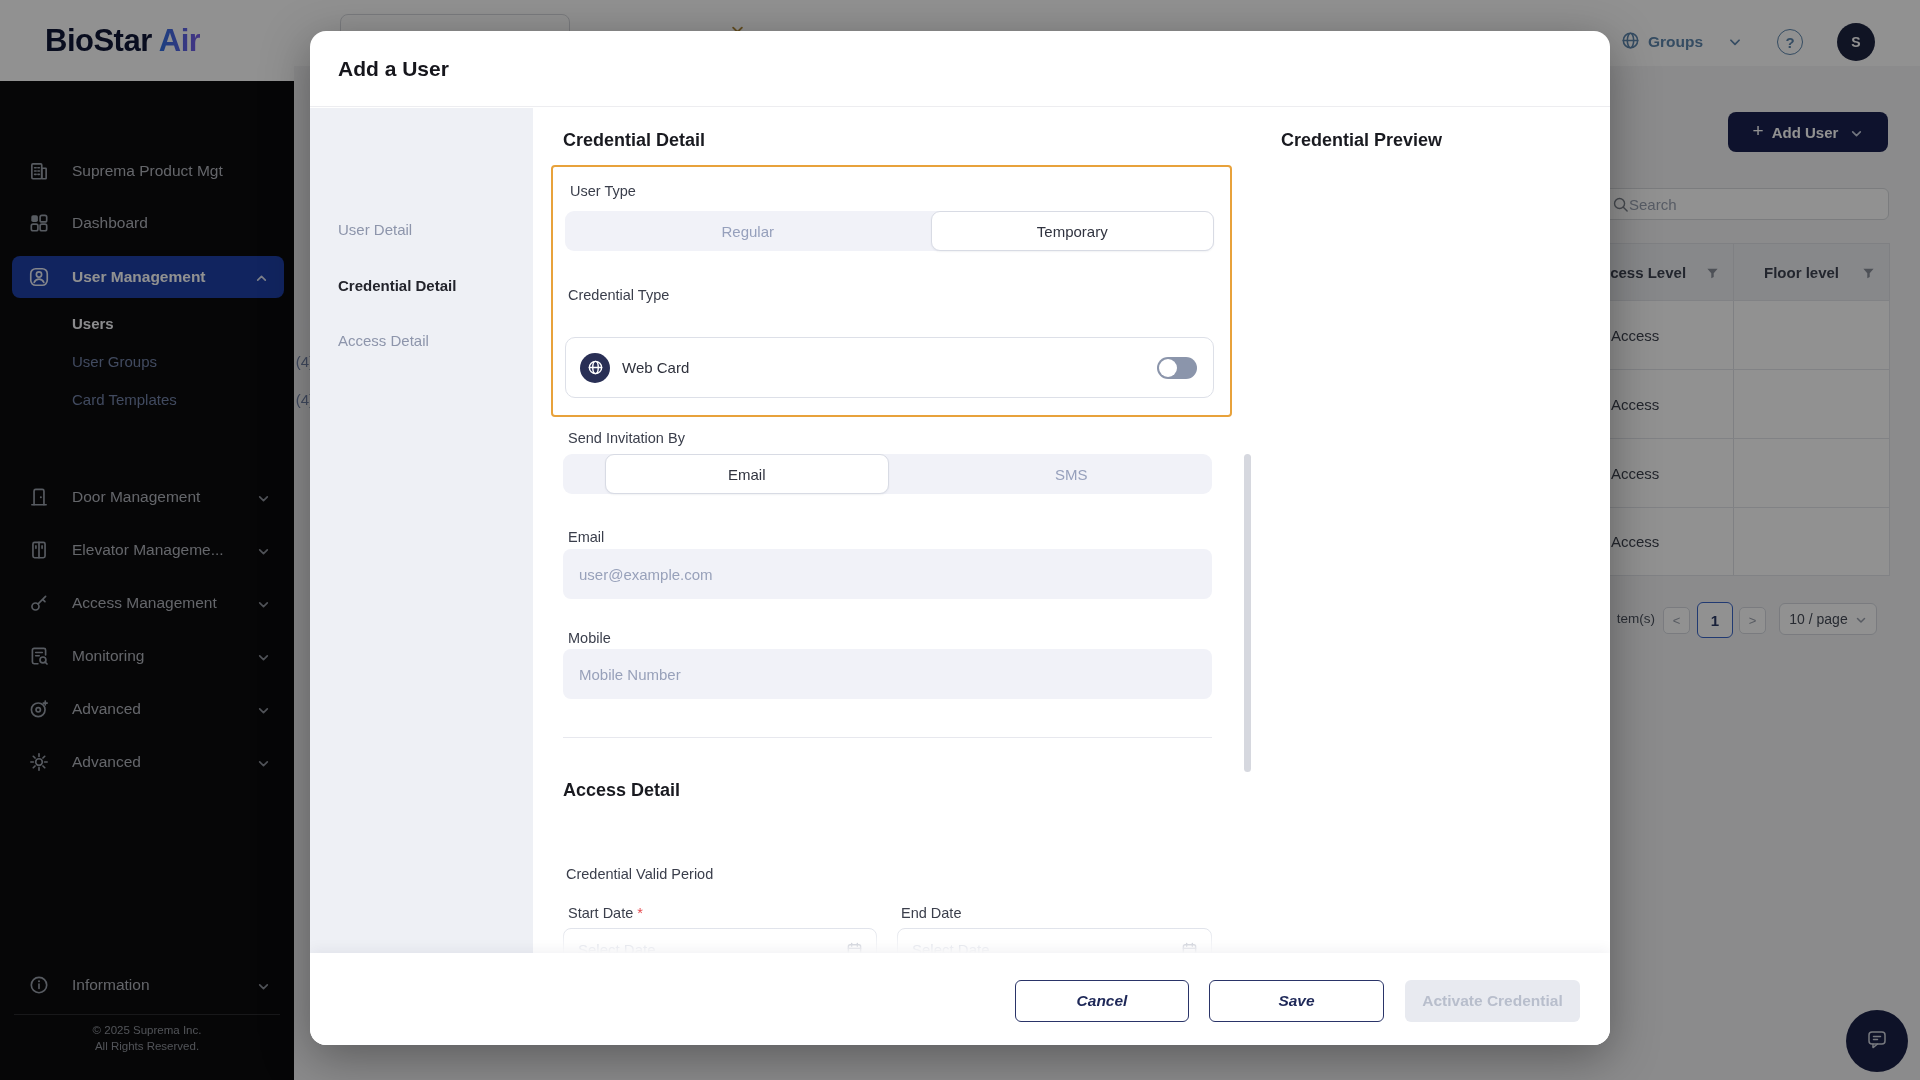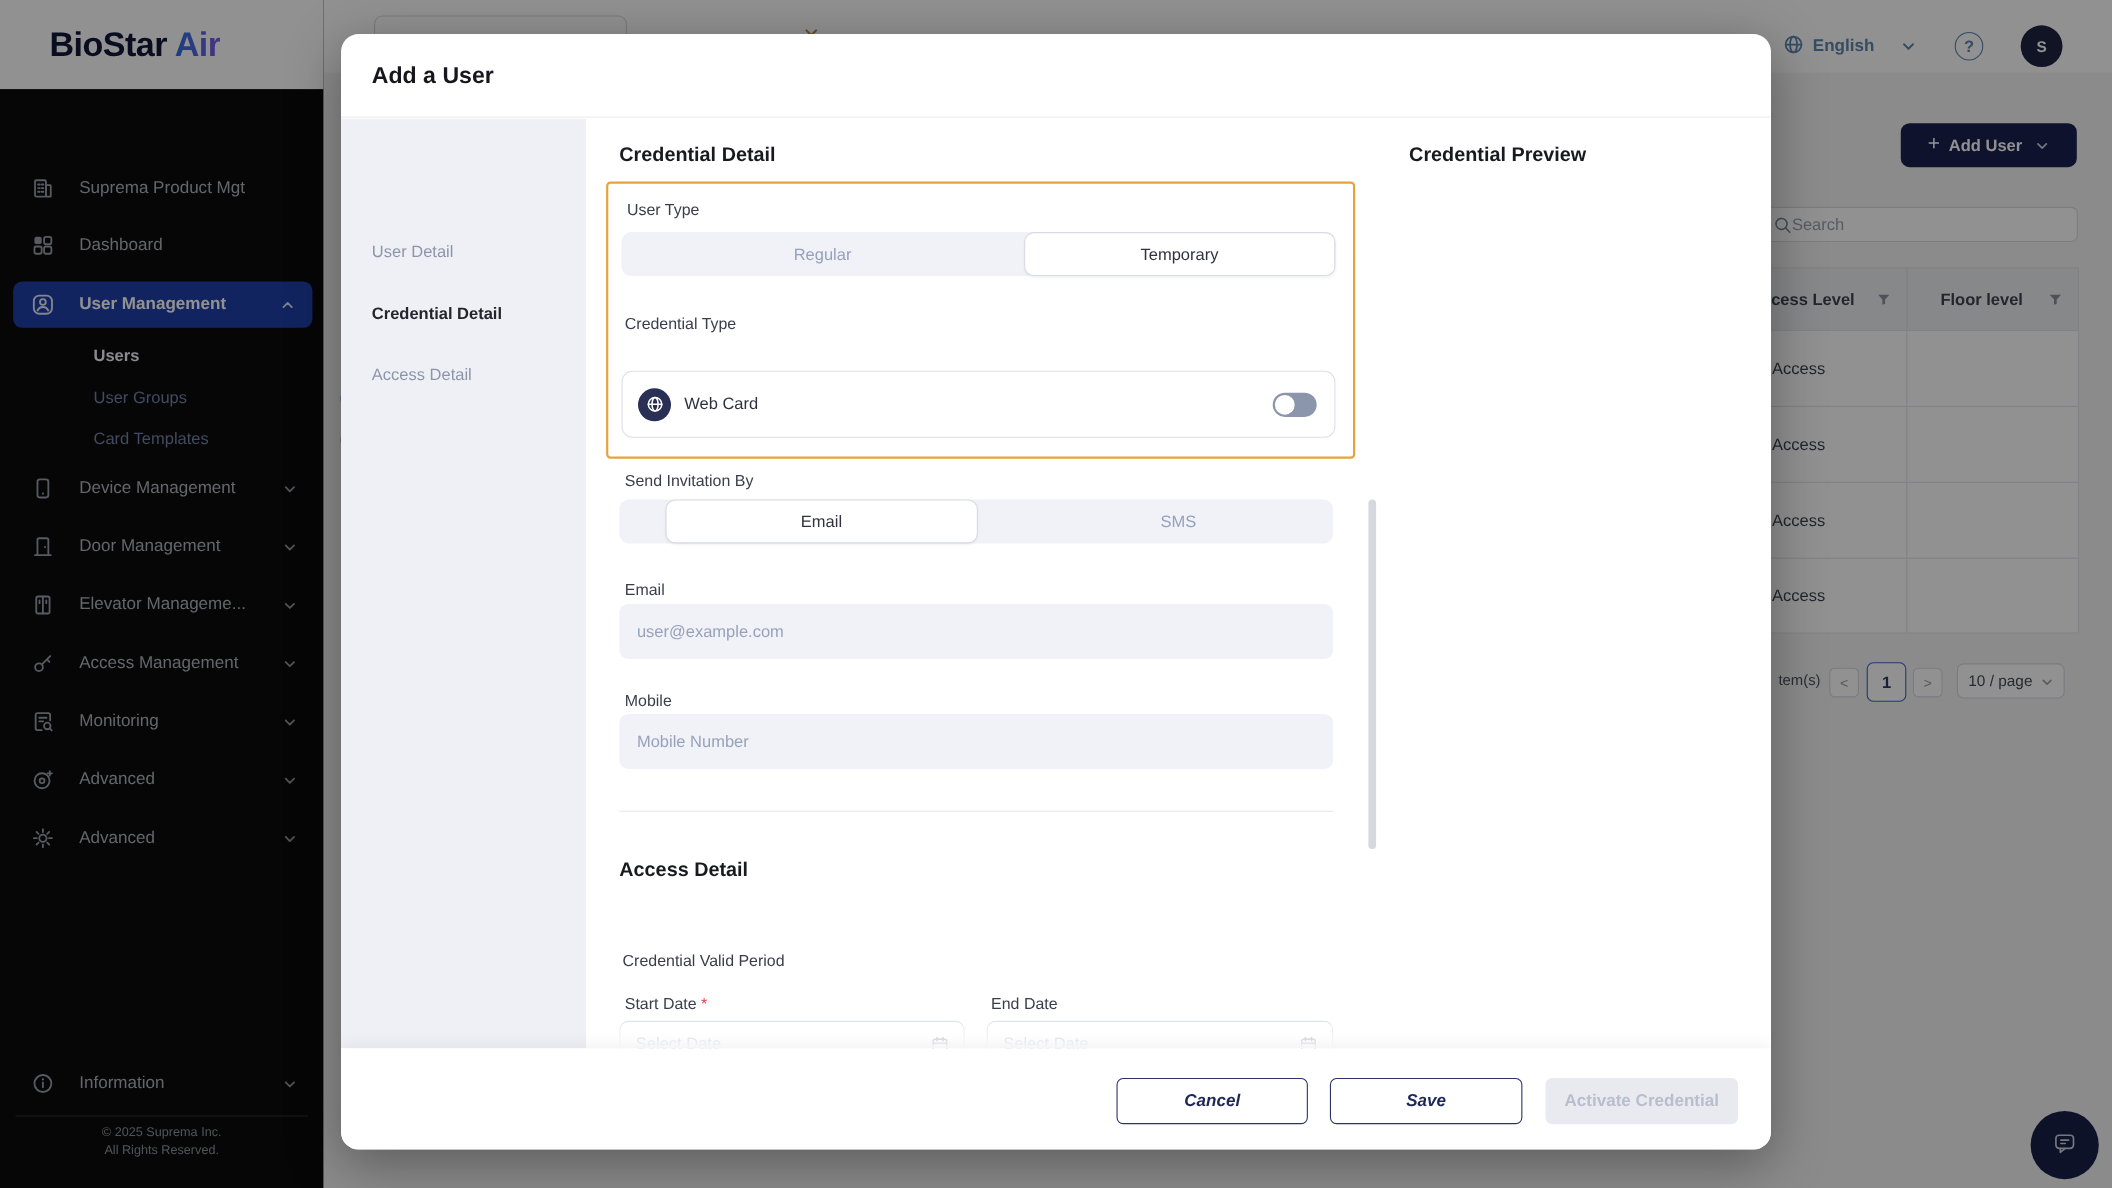--- a/index.html
+++ b/index.html
@@ -13,21 +13,21 @@
   .brand { font-size:31px; font-weight:700; letter-spacing:-0.5px; color:#101838; }
   .brand-air { margin-left:7px; background:linear-gradient(90deg,#2E6FE0,#7A5CE8); -webkit-background-clip:text; background-clip:text; color:transparent; }
   .s-item { position:absolute; left:0; width:294px; height:42px; display:flex; align-items:center; color:#B0B3BB; font-size:15.5px; cursor:pointer; }
   .s-item .s-ico { position:absolute; left:28px; width:22px; height:22px; color:#9AA0AB; }
   .s-item .s-label { position:absolute; left:72px; white-space:nowrap; }
   .s-item .s-chev { position:absolute; right:24px; width:13px; height:13px; color:#8E929B; }
   .s-item.active { left:12px; width:272px; border-radius:8px; background:#1E40A8; color:#FFFFFF; }
   .s-item.active .s-ico { left:16px; color:#E8EBF5; }
   .s-item.active .s-label { left:60px; font-weight:600; }
   .s-item.active .s-chev { right:16px; color:#DDE2F2; }
-  .s-sub { position:absolute; left:13px; width:351px; height:38px; display:flex; align-items:center; font-size:15px; color:#7282A8; cursor:pointer; }
+  .s-sub { position:absolute; left:0; width:351px; height:38px; display:flex; align-items:center; font-size:15px; color:#7282A8; cursor:pointer; }
   .s-sub .s-sub-label { position:absolute; left:72px; }
   .s-sub .s-count { position:absolute; right:37px; }
   .s-sub.active { color:#F4F5F8; font-weight:600; }
   .s-divider { position:absolute; left:14px; right:14px; top:1014px; border-top:1px solid #2B2B2E; }
   .s-copy { position:absolute; left:0; top:1022px; width:294px; text-align:center; font-size:11.5px; line-height:16px; color:#8F939B; }
   svg.ic { width:100%; height:100%; fill:none; stroke:currentColor; stroke-width:1.5; stroke-linecap:round; stroke-linejoin:round; }
 
   .topbar { position:absolute; left:294px; top:0; width:1626px; height:66px; background:#FFFFFF; }
   .site-box { position:absolute; left:340px; top:14px; width:230px; height:52px; background:#FFFFFF; border:1px solid #D7D9DE; border-radius:8px; }
   .hdr-caret { position:absolute; left:730px; top:22px; width:15px; height:15px; color:#B08A3C; }
@@ -146,30 +146,20 @@
       <span class="s-count">(4)</span>
     </div>
     <div class="s-sub" style="top:342px">
       <span class="s-sub-label">User Groups</span>
       <span class="s-count">(4)</span>
     </div>
     <div class="s-sub" style="top:380px">
       <span class="s-sub-label">Card Templates</span>
       <span class="s-count">(4)</span>
     </div>
-    <div class="s-item" style="top:423px">
-      <span class="s-ico"><svg class="ic" viewBox="0 0 20 20">
-            <rect x="5.5" y="2.5" width="9" height="15" rx="2"></rect>
-            <circle cx="10" cy="14.3" r="0.9" fill="currentColor" stroke="none"></circle>
-          </svg></span>
-      <span class="s-label">Device Management</span>
-      <span class="s-chev"><svg class="ic" viewBox="0 0 12 12">
-            <path d="M2.5 4.5L6 8l3.5-3.5"></path>
-          </svg></span>
-    </div>
     <div class="s-item" style="top:476px">
       <span class="s-ico"><svg class="ic" viewBox="0 0 20 20">
             <path d="M5.5 17V4.5A1.5 1.5 0 0 1 7 3h6a1.5 1.5 0 0 1 1.5 1.5V17"></path>
             <path d="M3.5 17h13"></path>
             <circle cx="11.7" cy="10.3" r="0.9" fill="currentColor" stroke="none"></circle>
           </svg></span>
       <span class="s-label">Door Management</span>
       <span class="s-chev"><svg class="ic" viewBox="0 0 12 12">
             <path d="M2.5 4.5L6 8l3.5-3.5"></path>
           </svg></span>
@@ -249,21 +239,21 @@
   <div class="site-box"></div>
   <span class="hdr-caret"><svg class="ic" viewBox="0 0 12 12">
         <path d="M2.5 4.5L6 8l3.5-3.5"></path>
       </svg></span>
 
   <span class="lang-globe"><svg class="ic" viewBox="0 0 18 18">
         <circle cx="9" cy="9" r="6.8"></circle>
         <ellipse cx="9" cy="9" rx="3" ry="6.8"></ellipse>
         <path d="M2.2 9h13.6"></path>
       </svg></span>
-  <span class="lang-label">English</span>
+  <span class="lang-label">Groups</span>
   <span class="lang-chev"><svg class="ic" viewBox="0 0 12 12">
         <path d="M2.5 4.5L6 8l3.5-3.5"></path>
       </svg></span>
   <div class="help-circle">
       <span>?</span>
     </div>
   <div class="avatar">
       <span>S</span>
     </div>
 

